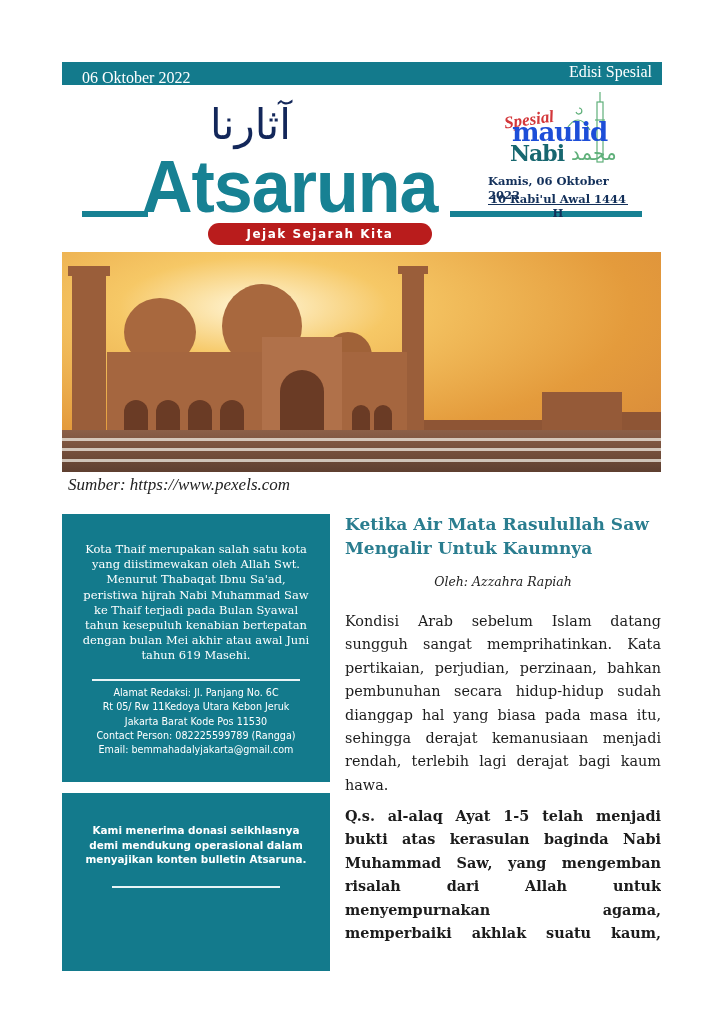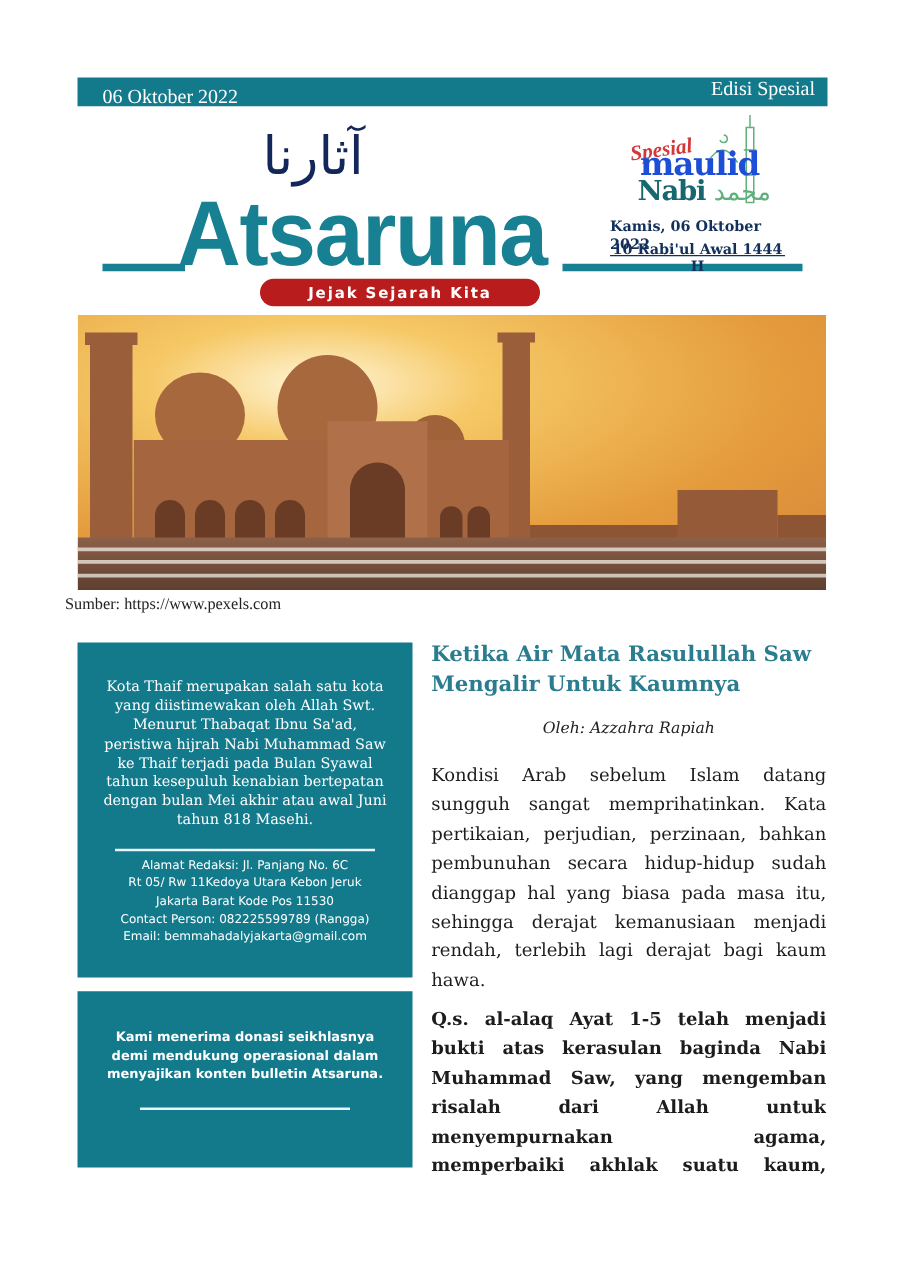--- a/index.html
+++ b/index.html
@@ -18,28 +18,28 @@
   
   #badge { left:496px; top:90px; width:130px; height:85px; }
   #badge .spesial { position:absolute; left:8px; top:20px; color:#d3373a; font-family:"Liberation Serif", serif; font-style:italic; font-size:17px; font-weight:bold; transform:rotate(-8deg); }
   #badge .maulid { position:absolute; left:16px; top:27px; color:#1d4ed8; font-family:"DejaVu Serif", serif; font-weight:bold; font-size:26px; letter-spacing:-1px; }
   #badge .nabi { position:absolute; left:14px; top:50px; color:#17676f; font-family:"DejaVu Serif", serif; font-weight:bold; font-size:22px; letter-spacing:-1px; }
   #badge svg { position:absolute; left:70px; top:0; }
   #day-date { left:488px; top:174px; width:140px; text-align:left; font-family:"DejaVu Serif", serif; font-weight:bold; color:#13305a; font-size:11.5px; border-bottom:1px solid #13305a; padding-bottom:2px; }
   #hijri-date { left:488px; top:192px; width:140px; text-align:center; font-family:"DejaVu Serif", serif; font-weight:bold; color:#13305a; font-size:11.5px; }
   
   #hero { left:62px; top:252px; width:599px; height:220px; overflow:hidden; }
-  #caption { left:52px; top:475px; font-family:"Liberation Serif", serif; font-size:13px; color:#222; }
+  #caption { left:68px; top:475px; font-family:"Liberation Serif", serif; font-style:italic; font-size:17px; color:#222; }
   
   .tealbox { background:#137a8c; color:#fff; text-align:center; }
   #box1 { left:62px; top:514px; width:268px; height:268px; }
   #box1 .intro { position:absolute; left:18px; top:28px; width:232px; font-family:"DejaVu Serif", serif; font-size:11.5px; line-height:15.2px; }
   #box1 .divider { position:absolute; left:30px; top:165px; width:208px; height:2px; background:#e8f4f6; }
   #box1 .contact { position:absolute; left:10px; top:172px; width:248px; font-family:"DejaVu Sans", sans-serif; font-size:9.6px; line-height:14.3px; }
-  #box2 { left:62px; top:793px; width:268px; height:141px; }
+  #box2 { left:62px; top:793px; width:268px; height:178px; }
   #box2 .donation { position:absolute; left:20px; top:30px; width:228px; font-family:"DejaVu Sans", sans-serif; font-weight:bold; font-size:10.4px; line-height:14.5px; }
   #box2 .divider { position:absolute; left:50px; top:93px; width:168px; height:2px; background:#e8f4f6; }
   
   #art-title { left:345px; top:512px; width:316px; text-align:left; font-family:"DejaVu Serif", serif; font-weight:bold; font-size:17px; line-height:24px; color:#2a7d8f; }
   #byline { left:345px; top:574px; width:316px; text-align:center; font-family:"DejaVu Serif", serif; font-style:italic; font-size:12.5px; color:#222; }
   .para { left:345px; width:316px; font-family:"DejaVu Serif", serif; font-size:14.4px; line-height:23.4px; color:#1c1c1c; text-align:justify; }
   #para1 { top:610px; }
   #para2 { top:804px; height:140px; overflow:hidden;font-weight:bold; }
 </style>
 </head>
@@ -117,21 +117,21 @@
     <g fill="#f1ede4" opacity="0.75">
       <rect x="0" y="186" width="599" height="3"></rect>
       <rect x="0" y="196" width="599" height="3"></rect>
       <rect x="0" y="207" width="599" height="3"></rect>
     </g>
   </svg>
 </div>
 <div id="caption" class="abs">Sumber: https://www.pexels.com</div>
 
 <div id="box1" class="abs tealbox">
-  <div class="intro">Kota Thaif merupakan salah satu kota yang diistimewakan oleh Allah Swt. Menurut Thabaqat Ibnu Sa'ad, peristiwa hijrah Nabi Muhammad Saw ke Thaif terjadi pada Bulan Syawal tahun kesepuluh kenabian bertepatan dengan bulan Mei akhir atau awal Juni tahun 818 Masehi.</div>
+  <div class="intro">Kota Thaif merupakan salah satu kota yang diistimewakan oleh Allah Swt. Menurut Thabaqat Ibnu Sa'ad, peristiwa hijrah Nabi Muhammad Saw ke Thaif terjadi pada Bulan Syawal tahun kesepuluh kenabian bertepatan dengan bulan Mei akhir atau awal Juni tahun 619 Masehi.</div>
   <div class="divider"></div>
   <div class="contact">
     <div>Alamat Redaksi: Jl. Panjang No. 6C</div>
     <div>Rt 05/ Rw 11Kedoya Utara Kebon Jeruk</div>
     <div>Jakarta Barat Kode Pos 11530</div>
     <div>Contact Person: 082225599789 (Rangga)</div>
     <div>Email: bemmahadalyjakarta@gmail.com</div>
   </div>
 </div>
 

